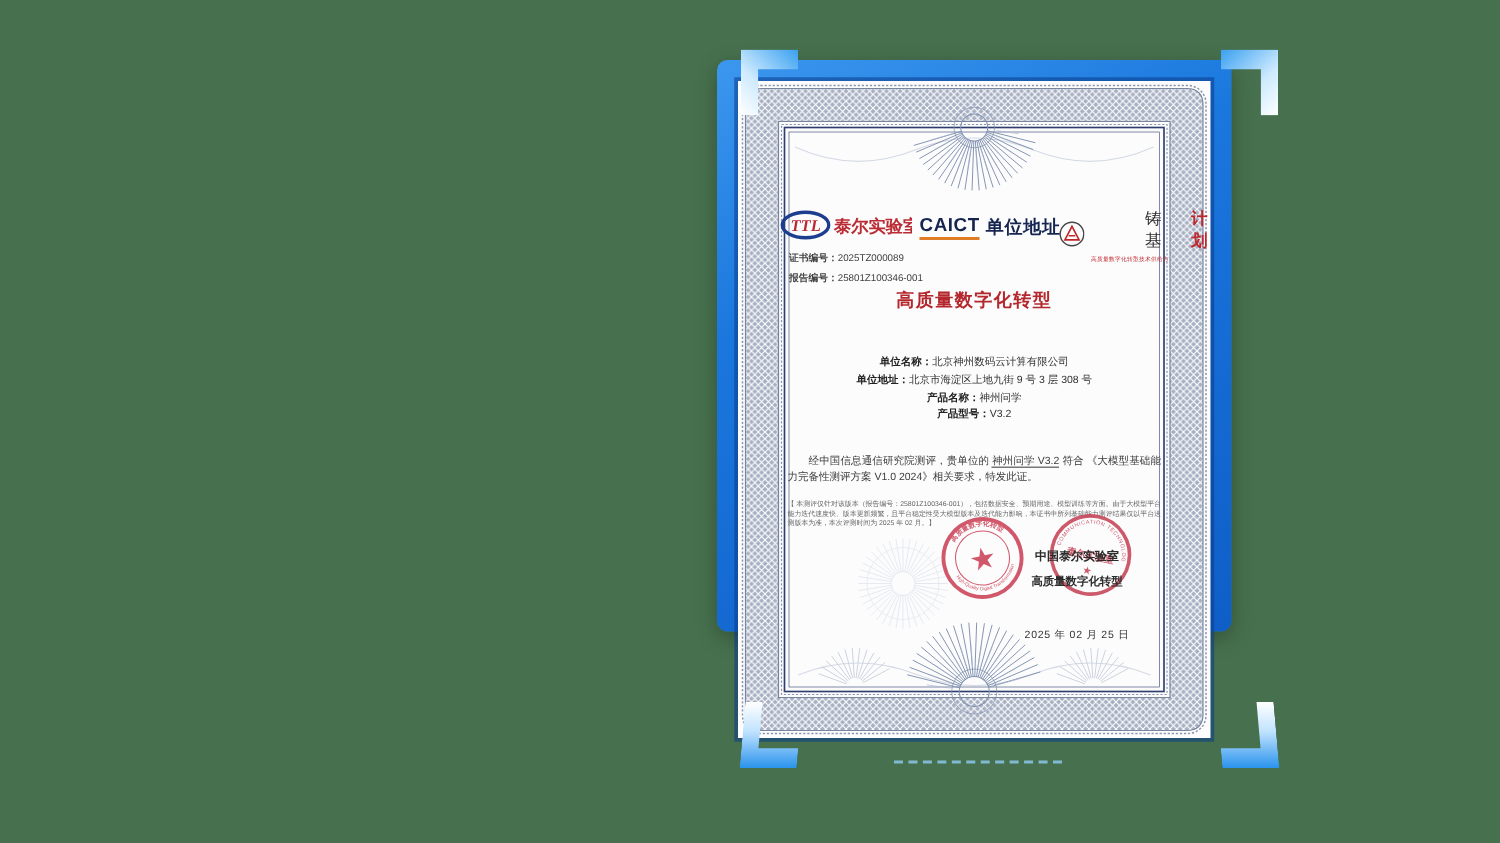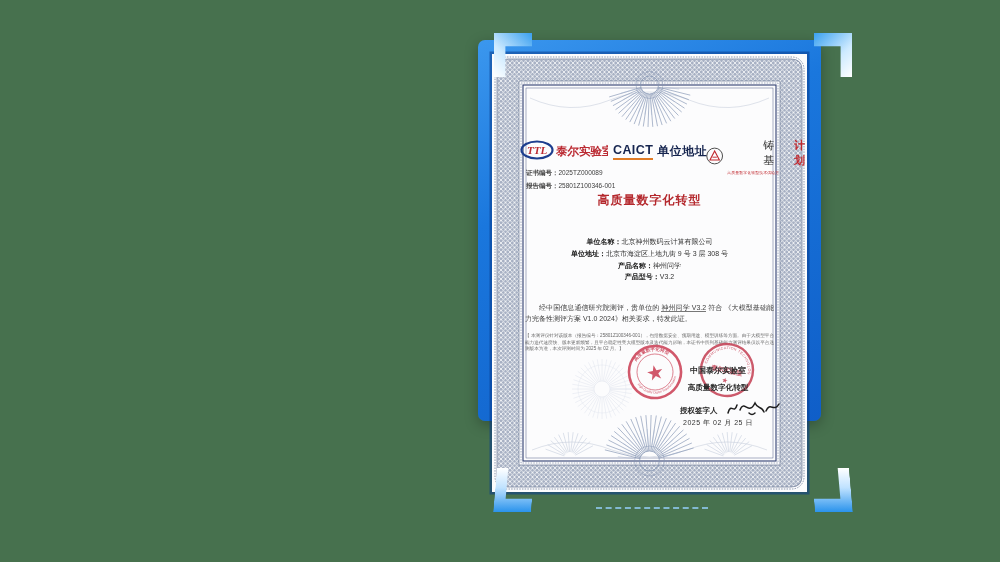--- a/index.html
+++ b/index.html
@@ -336,31 +336,20 @@
         <circle r="26" fill="none" stroke="#c64458" stroke-width="2.4"></circle>
         <text font-size="3.6" fill="#c64458" letter-spacing="0.4">
           <textPath href="#srt" startOffset="50%" text-anchor="middle">CHINA COMMUNICATION TECHNOLOGY LAB</textPath>
         </text>
         <text y="2.5" text-anchor="middle" font-size="6.4" font-weight="bold" fill="#c64458">泰尔实验室</text>
         <text y="13" text-anchor="middle" font-size="7" fill="#c64458">★</text>
       </svg>
 
       <div class="org1">中国泰尔实验室</div>
       <div class="org2">高质量数字化转型</div>
-      <div class="signer-row">
-        <span class="signer-label">授权签字人</span>
-        <svg width="58" height="24" viewBox="0 0 58 24">
-          <g fill="none" stroke="#1d1d1d" stroke-width="1.5" stroke-linecap="round">
-            <path d="M4 17 C7 6 10 19 13 9"></path>
-            <path d="M16 14 C20 3 25 20 31 7 C34 14 37 9 40 16"></path>
-            <path d="M25 17 q3 3 6 0"></path>
-            <path d="M42 15 C46 5 50 17 55 8"></path>
-          </g>
-        </svg>
-      </div>
       <div class="date">2025 年 02 月 25 日</div>
 
     </div>
   </div>
 
   <div class="bracket tl"></div>
   <div class="bracket tr"></div>
   <div class="bracket bl"></div>
   <div class="bracket br"></div>
   <div class="reflection"></div>

